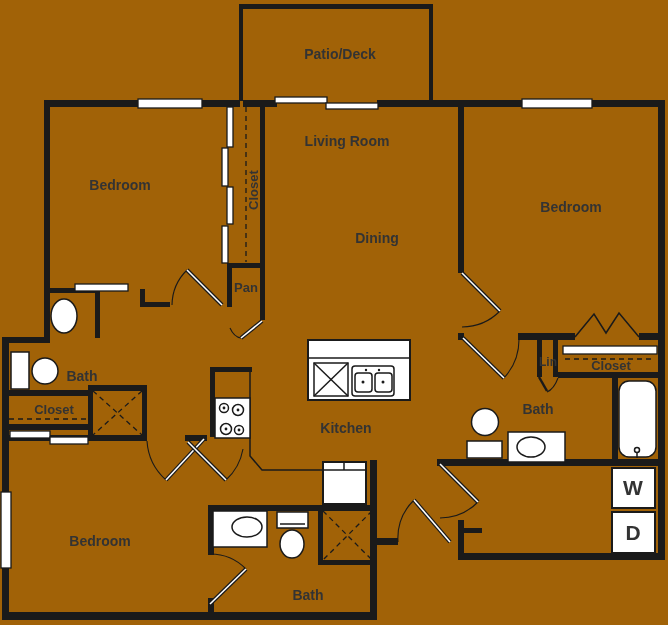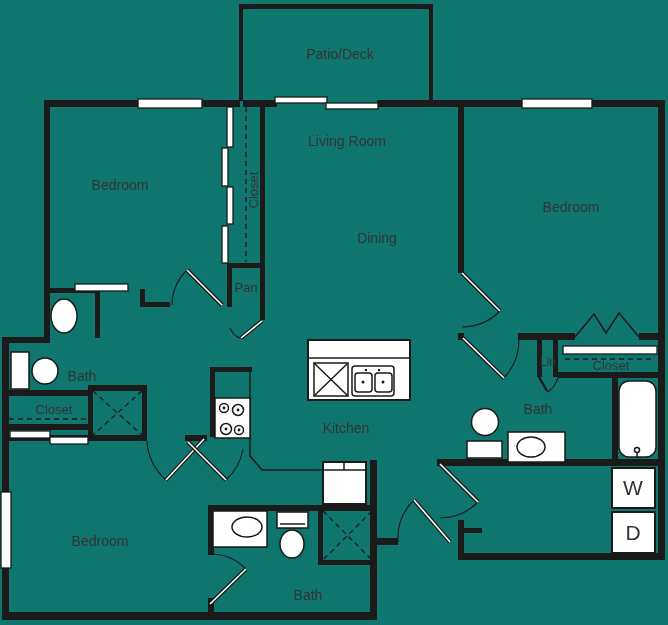--- a/index.html
+++ b/index.html
@@ -1,16 +1,16 @@
 <!DOCTYPE html>
 <html><head>
 <meta charset="utf-8">
 <style>
   html,body{margin:0;padding:0;background:#ffffff;}
-  .stage{position:relative;width:668px;height:625px;background:#0f766e;overflow:hidden;}
+  .stage{position:relative;width:668px;height:625px;background:#a16207;overflow:hidden;font-weight:bold;}
   svg{display:block;}
   text{font-family:"Liberation Sans","DejaVu Sans",sans-serif;fill:#333;}
   .room-label{font-size:14px;}
   .small-label{font-size:13px;}
   .tiny-label{font-size:12px;}
   .wd-label{font-size:21px;}
   .wall{fill:#1a1a1a;stroke:none;}
   .thinline{stroke:#1a1a1a;stroke-width:1.5;fill:none;}
   .fixture{stroke:#1a1a1a;stroke-width:1.5;fill:#fff;}
   .winrect{fill:#fff;stroke:#1a1a1a;stroke-width:1.3;}

